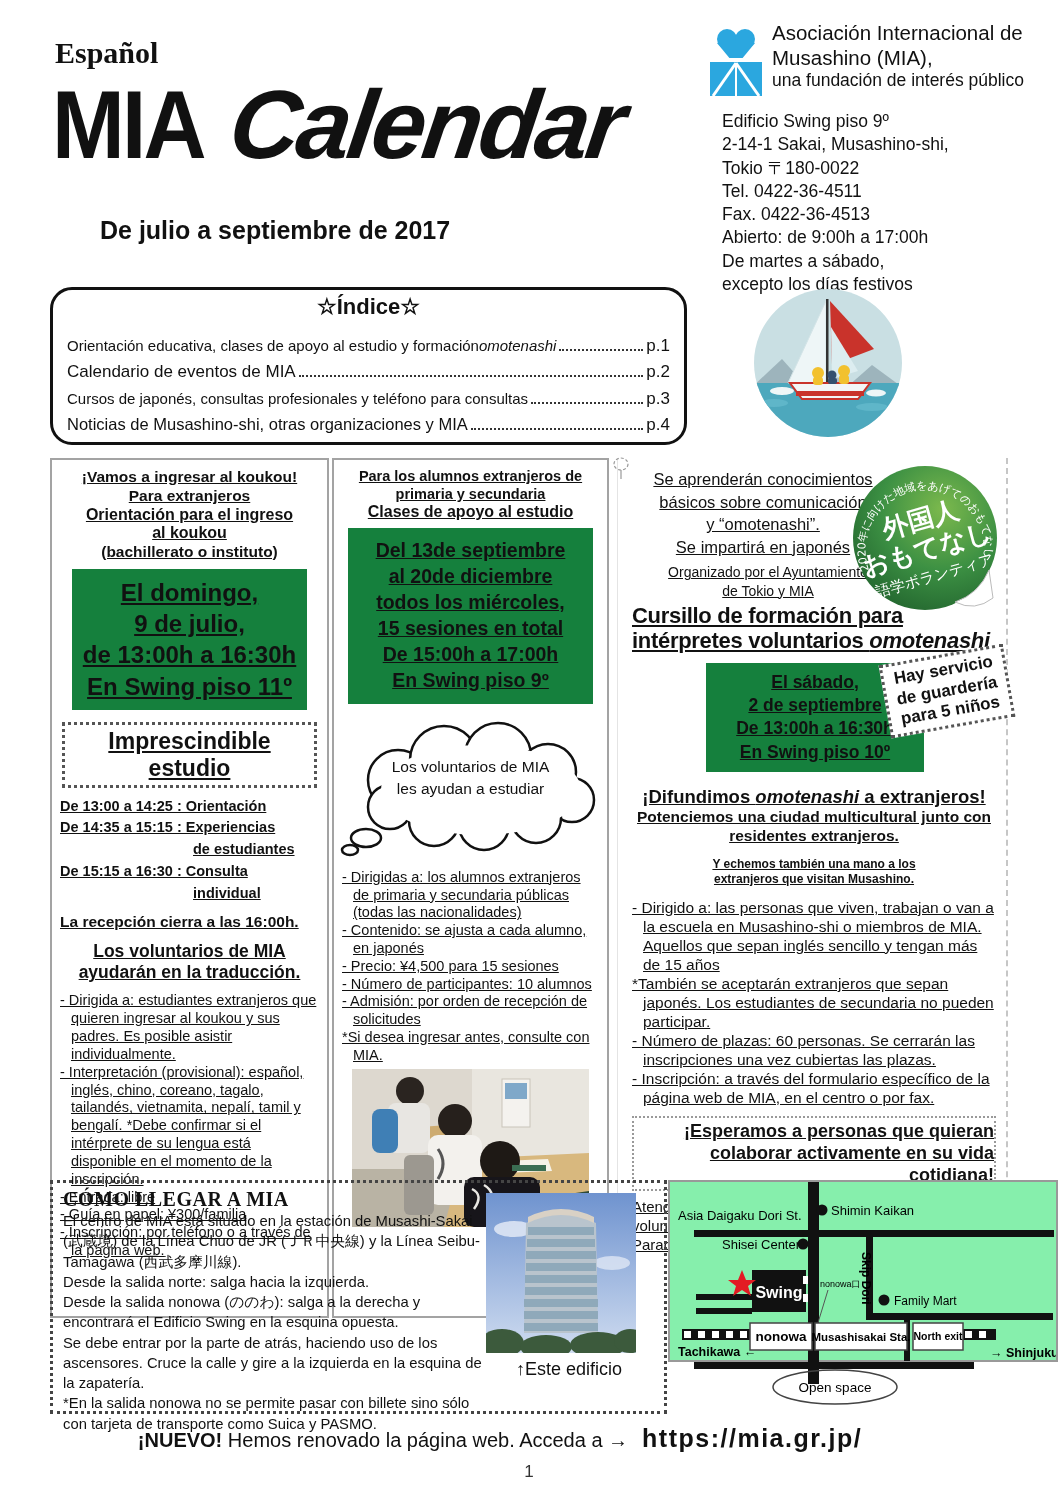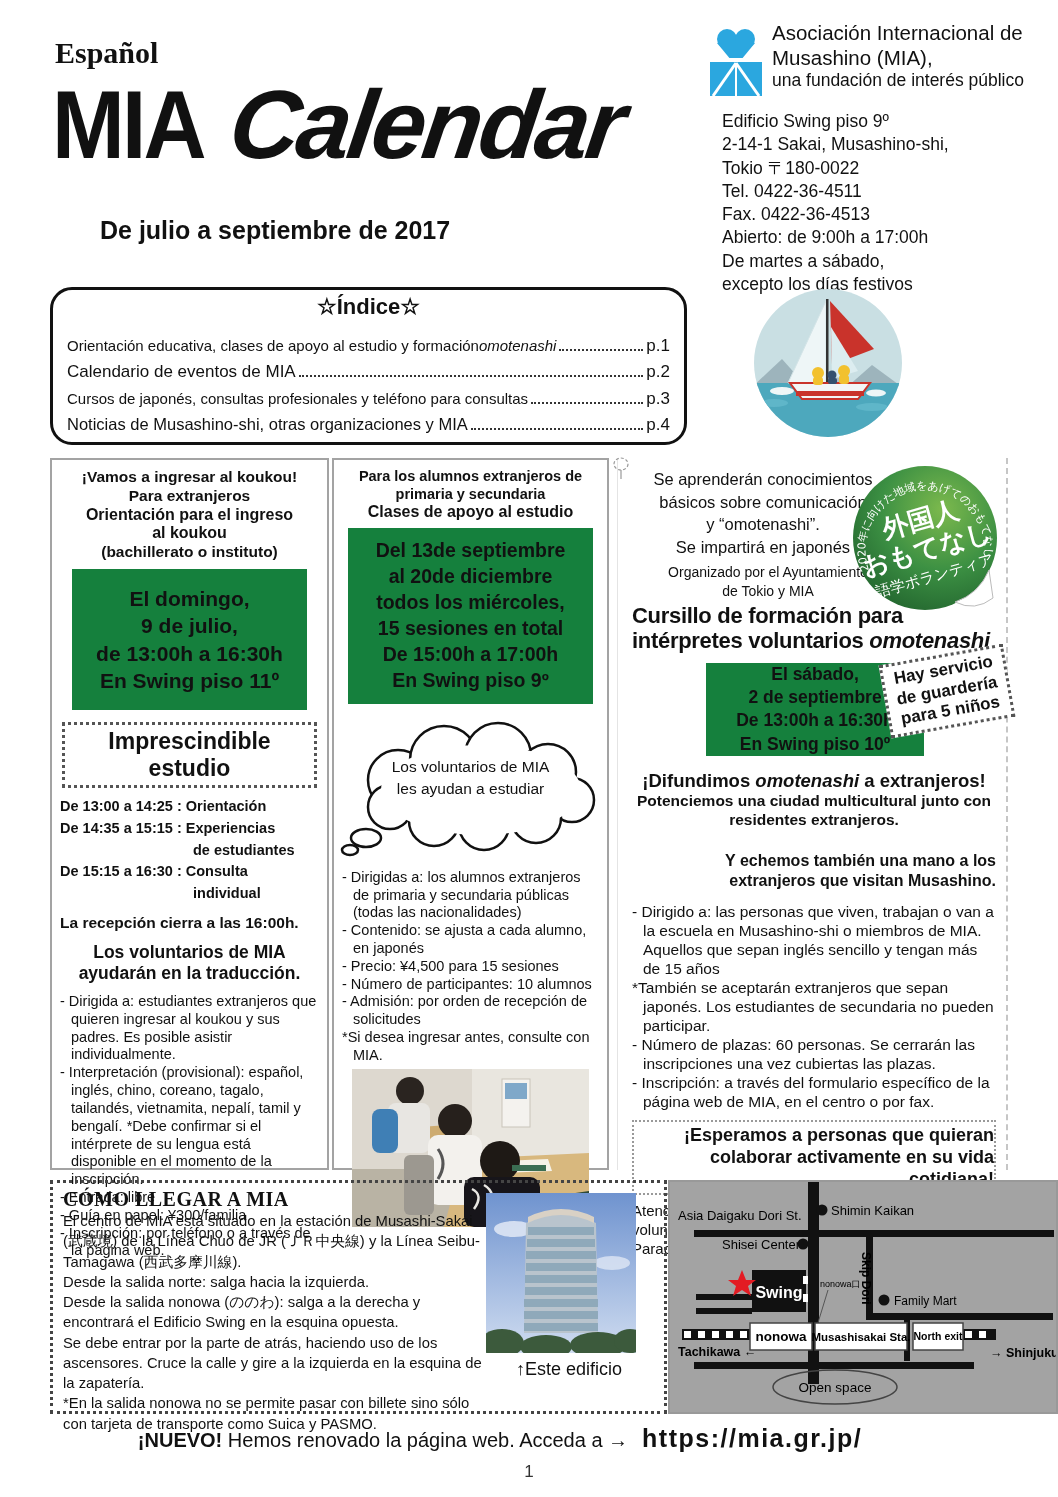--- a/index.html
+++ b/index.html
@@ -25,63 +25,63 @@
   #index-title{text-align:center;font-weight:bold;font-size:22px;margin-bottom:13px;}
   .idx-row{display:flex;align-items:baseline;line-height:1.55;}
   .idx-row .leader{flex:1;border-bottom:2px dotted #333;margin:0 3px 5px 3px;min-width:10px;}
   .idx-row .pg{font-size:17px;}
   .f15{font-size:15px;} .f17{font-size:17px;text-align:center;} .f165{font-size:16.5px;}
   .it{font-style:italic;}
 
   #sailboat{left:752px;top:287px;}
 
   
-  .col{top:458px;height:712px;box-sizing:border-box;}
+  .col{top:458px;height:860px;box-sizing:border-box;text-decoration:underline;}
   #col1{left:50px;width:279px;border:2px solid #a3a3a3;padding:7px 8px;}
   #col2{left:332px;width:277px;border:2px solid #a3a3a3;padding:7px 8px;}
   #col3{left:617px;width:391px;border-left:1px solid #e4e4e4;border-right:2px dashed #c6c6c6;padding:6px 10px 0 14px;}
   .c-h{font-size:15.5px;font-weight:bold;text-align:center;line-height:1.25;}
   .c-title{font-size:16px;font-weight:bold;text-align:center;line-height:1.12;}
   .graybox{background:#15803d;text-align:center;font-weight:bold;}
-  #gray1{margin:8px 12px 0 12px;padding:16px 0;font-size:21px;line-height:1.3;}
+  #gray1{margin:8px 12px 0 12px;padding:8px 0;font-size:24px;line-height:1.3;}
   #reserve-box{margin:12px 2px 8px 2px;border:3px dotted #555;text-align:center;font-weight:bold;font-size:23px;padding:3px 0;}
   .sched{font-weight:bold;font-size:14.5px;line-height:1.5;}
   .sched-indent{padding-left:133px;}
   #c1-note{font-weight:bold;font-size:15.5px;margin-top:9px;}
   #c1-sub{margin-top:10px;font-weight:bold;font-size:17.5px;text-align:center;line-height:1.2;}
   .bullets{margin-top:9px;font-size:14.5px;line-height:1.23;}
   .hang{padding-left:11px;text-indent:-11px;}
 
   #gray2{margin:7px 6px 0 6px;padding:10px 0;font-size:19.5px;line-height:1.33;}
   #cloud-wrap{position:relative;height:152px;margin:4px -6px 0 -6px;}
   #cloud-text{position:absolute;left:0;right:0;top:48px;text-align:center;font-size:15.5px;line-height:1.45;}
   #photo2{display:block;margin:4px auto 0 auto;}
 
   #c3-intro{width:262px;text-align:center;font-size:16.5px;line-height:1.37;margin-top:4px;}
   #badge{position:absolute;right:4px;top:4px;}
   #c3-org{width:272px;text-align:center;font-size:14px;line-height:1.3;margin-top:5px;}
   #c3-title{font-weight:bold;font-size:22px;line-height:1.16;margin-top:3px;letter-spacing:-0.3px;}
-  #gray3{position:relative;margin:9px 0 0 74px;width:218px;padding:0 0;font-size:17.5px;line-height:1.33;}
+  #gray3{position:relative;margin:9px 0 0 74px;width:218px;padding:8px 0;font-size:17.5px;line-height:1.33;}
   #daycare{position:absolute;right:-4px;top:196px;transform:rotate(-10deg);border:3px dotted #555;
            padding:3px 9px;font-weight:bold;font-size:17px;line-height:1.22;text-align:center;background:#fff;}
   #slogan1{margin-top:14px;text-align:center;font-weight:bold;font-size:18.5px;}
   #slogan2{text-align:center;font-weight:bold;font-size:15.5px;line-height:1.22;}
-  #slogan3{margin-top:21px;text-align:right;font-weight:bold;font-size:16px;line-height:1.25;}
+  #slogan3{margin-top:11px;text-align:center;font-weight:bold;font-size:12px;line-height:1.25;}
   #c3-bullets{margin-top:11px;font-size:15.5px;line-height:1.23;}
   #callout{border:2px dotted #999;margin:9px 0 7px 0;text-align:right;font-weight:bold;font-size:18px;line-height:1.2;padding:3px 0;}
   #attention{font-size:15px;line-height:1.26;}
   #pin-icon{position:absolute;left:-8px;top:-2px;}
 
   
   #access-box{left:50px;top:1180px;width:617px;height:234px;border:3px dotted #444;box-sizing:border-box;padding:5px 10px;}
   #access-title{font-family:"Liberation Serif",serif;font-weight:bold;font-size:20px;letter-spacing:.5px;}
   #access-body{width:448px;font-size:14.8px;line-height:1.37;}
   #building{position:absolute;right:12px;top:10px;width:166px;}
   #building-caption{text-align:center;font-size:18px;margin-top:2px;}
-  #map-box{left:668px;top:1180px;width:390px;height:234px;border:2px solid #999;box-sizing:border-box;background:#a3a3a3;}
+  #map-box{left:668px;top:1180px;width:390px;height:182px;border:2px solid #999;box-sizing:border-box;background:#86efac;}
 
   
   #footer{left:0;top:1424px;width:1000px;text-align:center;font-size:20px;}
   #footer .new{font-weight:bold;}
   #footer .url{font-weight:bold;font-size:25px;letter-spacing:1.5px;margin-left:14px;}
   #page-num{left:0;top:1462px;width:1058px;text-align:center;font-size:17px;color:#333;}
 </style>
 </head>
 <body>
 

